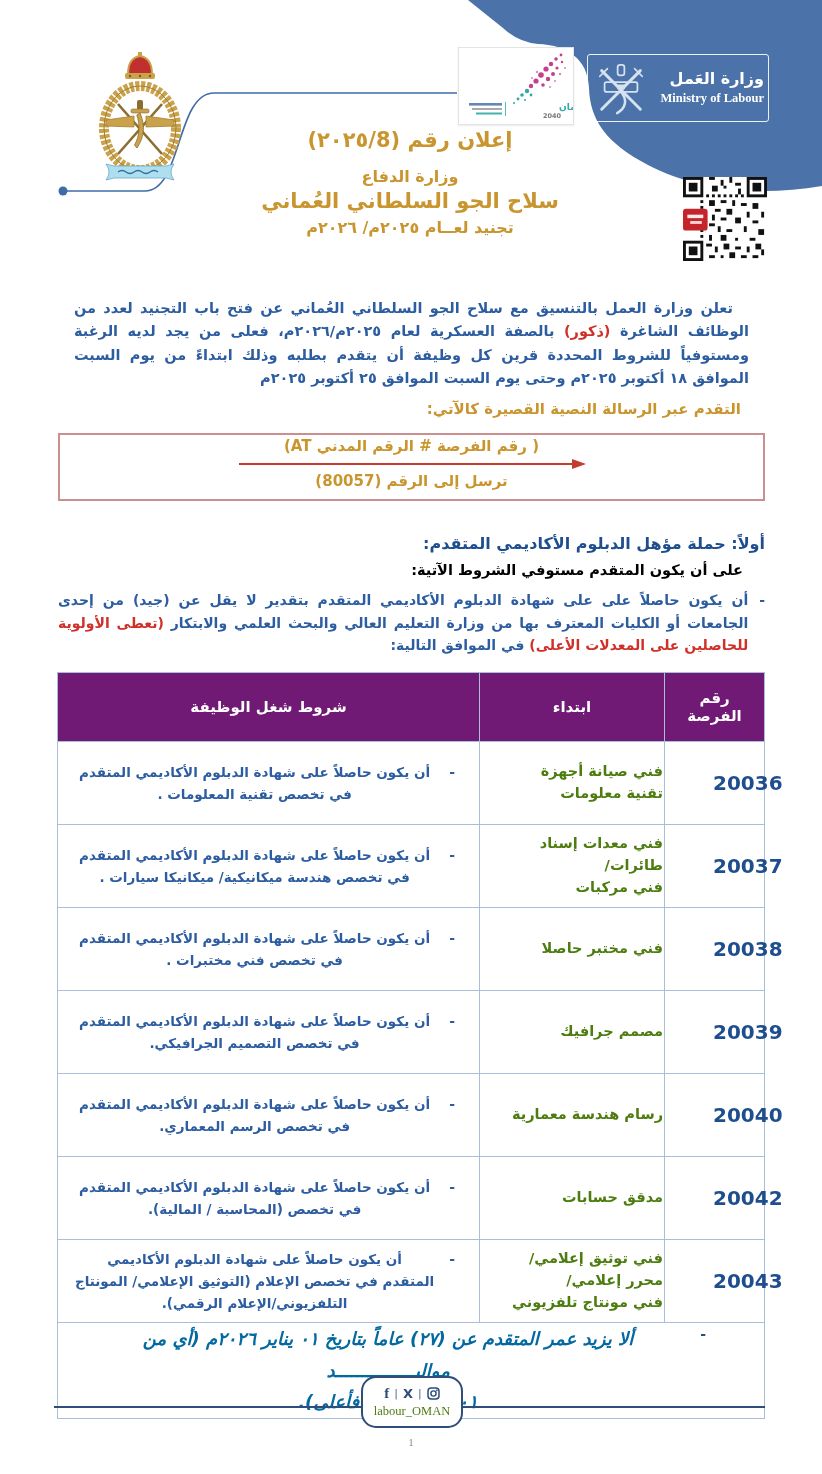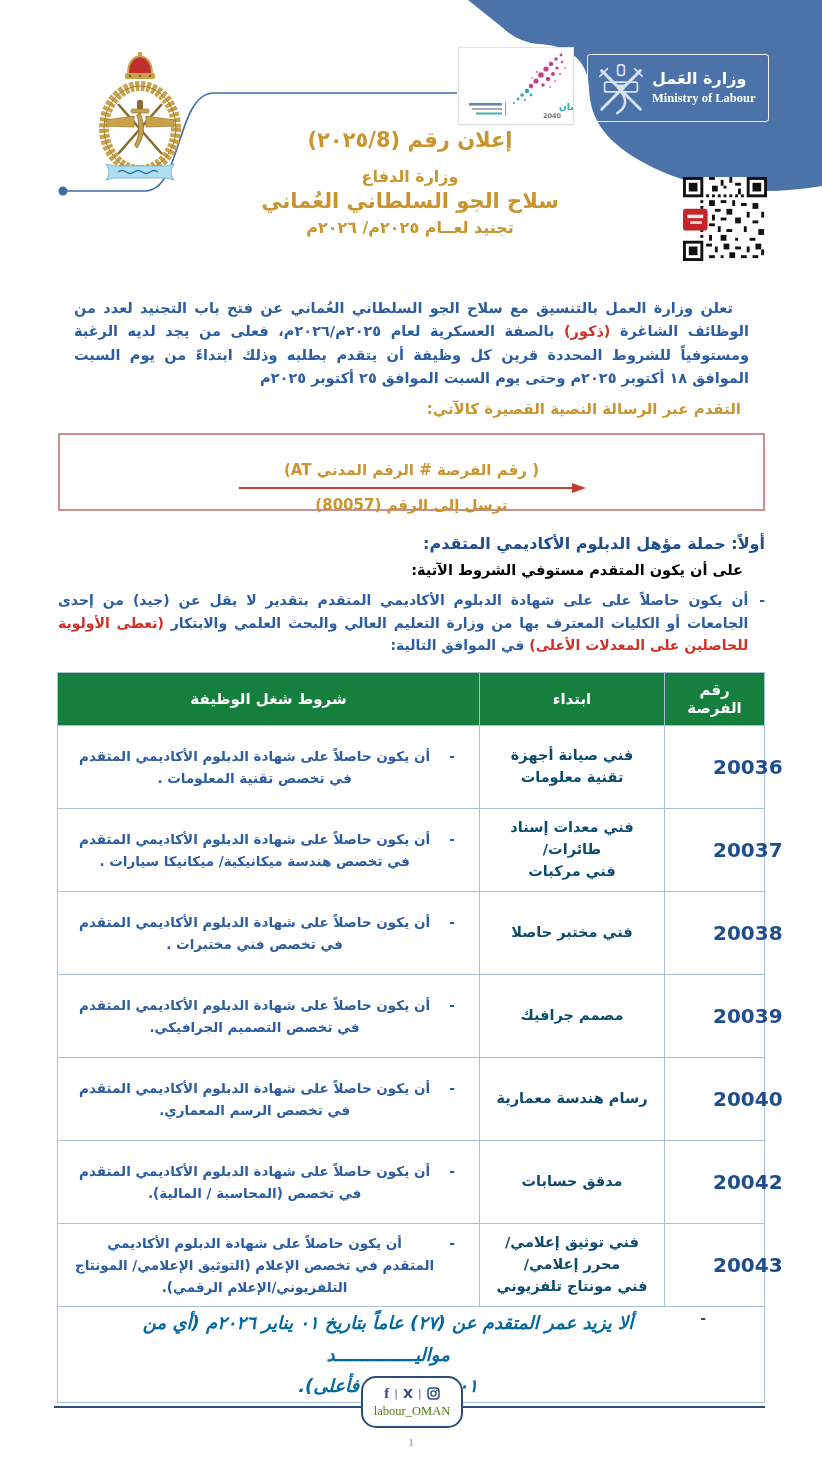--- a/index.html
+++ b/index.html
@@ -14,68 +14,68 @@
   .vision-box{
     position:absolute;top:47px;left:458px;width:114px;height:76px;background:#fff;
     border:1px solid #e3e3e3;box-shadow:0 1px 2px rgba(0,0,0,.08);
   }
   .mol-box{
     position:absolute;top:54px;left:587px;width:182px;height:68px;
     border:1.5px solid rgba(255,255,255,.9);border-radius:3px;
     display:flex;flex-direction:row;align-items:center;direction:rtl;padding:0 4px;box-sizing:border-box;
   }
   .mol-emblem{width:58px;height:58px;flex:0 0 auto;margin-right:2px;}
-  .mol-text{flex:1;text-align:left;color:#fff;line-height:1.1;}
+  .mol-text{flex:1;text-align:right;color:#fff;line-height:1.1;}
   .mol-ar{font-size:16px;font-weight:bold;letter-spacing:1px;}
   .mol-en{font-family:"Liberation Serif",serif;font-size:12.5px;font-weight:bold;margin-top:4px;direction:ltr;}
   .qr{position:absolute;top:177px;left:683px;width:84px;height:84px;}
 
   .titles{position:absolute;top:128px;left:130px;width:560px;text-align:center;color:#C9952F;}
   .t1{font-size:21px;font-weight:bold;margin-bottom:15px;}
   .t2{font-size:16px;font-weight:bold;margin-bottom:3px;}
   .t3{font-size:21px;font-weight:bold;margin-bottom:5px;}
   .t4{font-size:16px;font-weight:bold;}
 
   
   .intro{
     position:absolute;top:281px;right:57px;left:58px;margin:16px;
     color:#2D5DA1;font-size:14.5px;font-weight:bold;line-height:1.62;
     text-align:justify;text-indent:16px;
   }
   .red{color:#D03028;}
   .sms-heading{position:absolute;top:400px;right:81px;color:#C9952F;font-size:15px;font-weight:bold;}
   .sms-box{
-    position:absolute;top:433px;right:57px;left:58px;height:78px;
-    border:2.5px solid #CC8F8F;box-sizing:border-box;text-align:center;padding-top:26px;
+    position:absolute;top:433px;right:57px;left:58px;height:68px;
+    border:2.5px solid #CC8F8F;box-sizing:border-box;text-align:center;padding-top:2px;
   }
   .sms-line{color:#C9952F;font-size:15px;font-weight:bold;}
   .sms-arrow{display:block;margin:3px auto 2px auto;}
   .sec-title{position:absolute;top:534px;right:57px;color:#1F4E8F;font-size:16px;font-weight:bold;}
   .sec-sub{position:absolute;top:562px;right:79px;color:#000000;font-size:14.5px;font-weight:bold;}
   .bullet{
     position:absolute;top:589px;right:57px;left:58px;display:flex;direction:rtl;
     color:#2D5DA1;font-size:14px;font-weight:bold;line-height:1.62;
   }
   .bullet .dash{flex:0 0 auto;margin-left:11px;}
   .bullet .btext{flex:1;text-align:justify;}
 
   
   table.jobs{
     position:absolute;top:672px;right:57px;width:707px;border-collapse:collapse;table-layout:fixed;
     direction:rtl;
   }
   table.jobs th,table.jobs td{border:1px solid #A9BFD9;}
   table.jobs th{
-    background:#15803d;color:#fff;font-size:15px;font-weight:bold;height:30px;padding:8px;
+    background:#701a75;color:#fff;font-size:15px;font-weight:bold;height:30px;padding:16px;
   }
   .col-num{width:100px;}
   .col-job{width:185px;}
   .col-req{width:422px;}
   td.num{height:80px;text-align:center;color:#1F4E8F;font-size:20px;font-weight:bold;direction:ltr;padding-left:48px;}
-  td.job{text-align:center;color:#0c4a6e;font-size:14.5px;font-weight:bold;white-space:pre-line;line-height:1.5;}
+  td.job{text-align:right;color:#4d7c0f;font-size:14.5px;font-weight:bold;white-space:pre-line;line-height:1.5;}
   td.req{padding:0 24px 0 14px;}
   .req-row{display:flex;direction:rtl;align-items:flex-start;}
   .req-row .dash{flex:0 0 auto;color:#2D5DA1;font-size:14px;font-weight:bold;margin-left:12px;line-height:1.65;}
   .req-text{flex:1;text-align:center;color:#2D5DA1;font-size:13.5px;font-weight:bold;line-height:1.65;white-space:pre-line;}
   td.agecell{height:84px;padding:0 58px 0 30px;}
   td.agecell .req-text{color:#0369a1;font-size:18px;line-height:1.75;font-style:italic;}
   td.agecell .dash{color:#1F4E8F;}
 
   
   .footer-line{position:absolute;top:1406px;right:57px;left:54px;height:2px;background:#2E4D79;}

